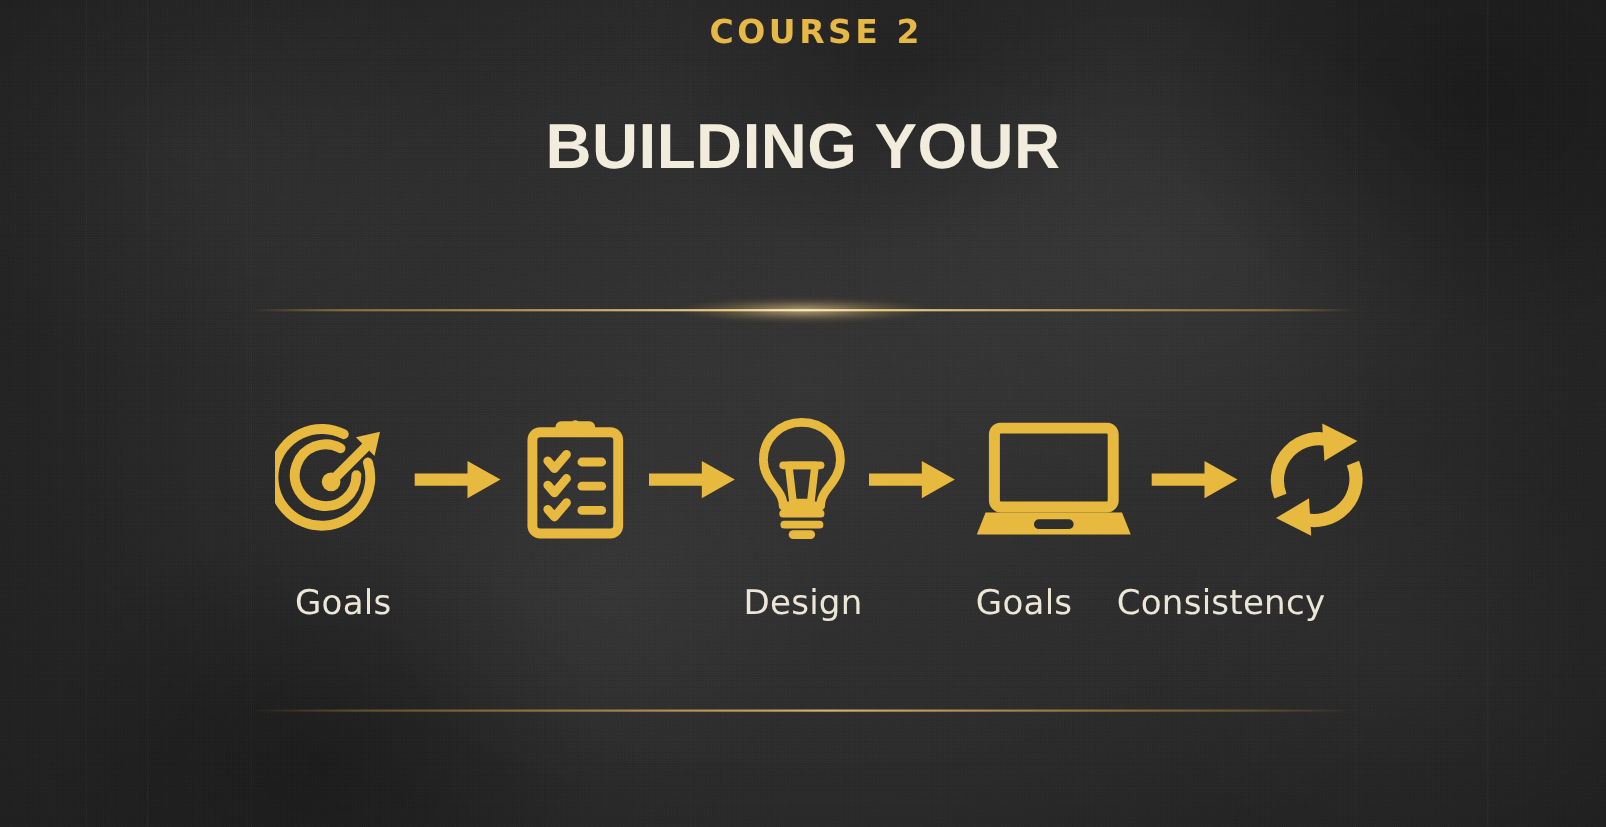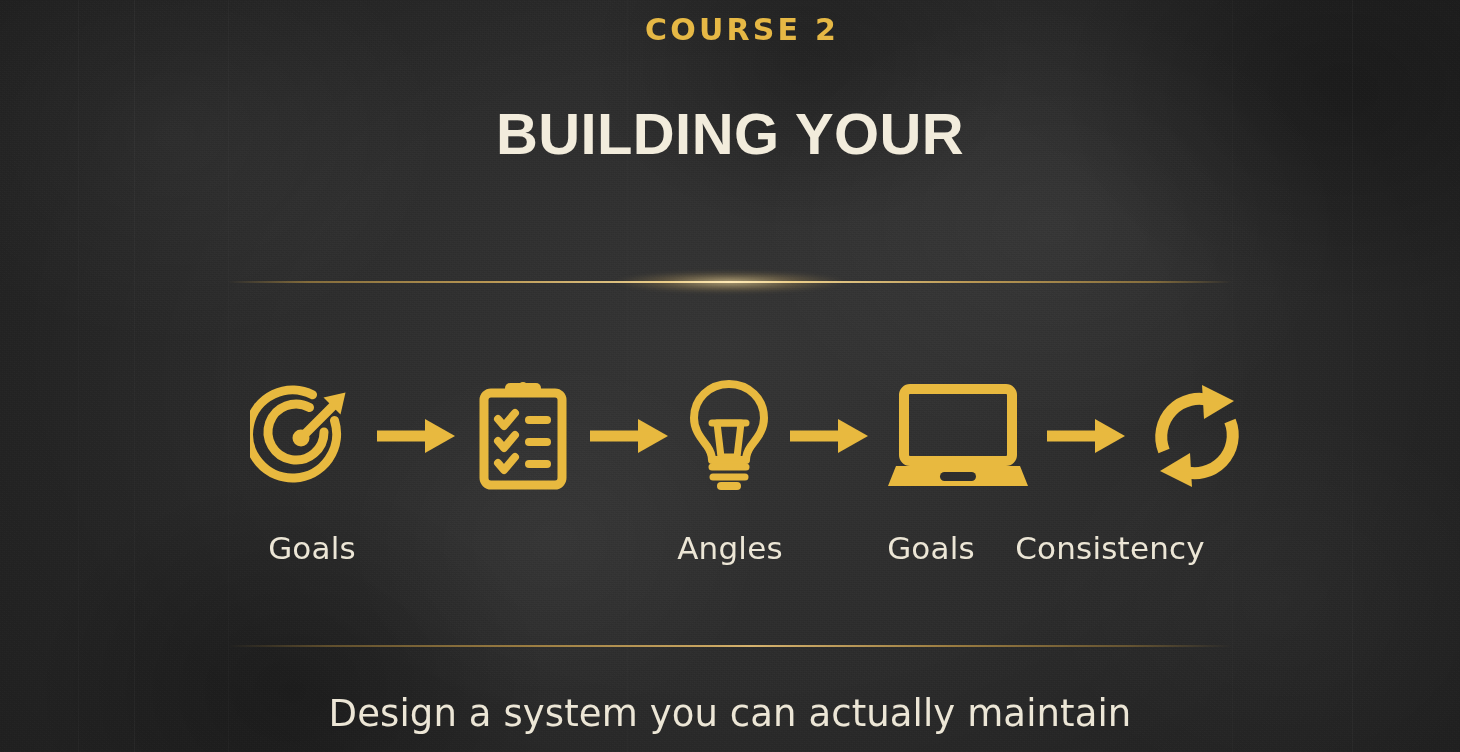--- a/index.html
+++ b/index.html
@@ -272,25 +272,24 @@
           <path d="M58 2 L90 18 L60 36 Z" fill="#e8b93f"></path>
           <path d="M86 38 A38 38 0 0 1 38 88" stroke="#e8b93f" stroke-width="12" fill="none" stroke-linecap="butt"></path>
           <path d="M48 104 L16 88 L46 70 Z" fill="#e8b93f"></path>
         </svg>
       </div>
 
     </div>
 
     <div class="labels">
       <span style="left:62px">Goals</span>
-      <span style="left:480px">Angles</span>
+      <span style="left:480px">Design</span>
       <span style="left:681px">Goals</span>
       <span style="left:860px">Consistency</span>
     </div>
 
     <div class="divider bottom">
       <div class="line"></div>
     </div>
 
-    <div class="caption">Design a system you can actually maintain</div>
 
   </div>
 </div>
 
 </body></html>

